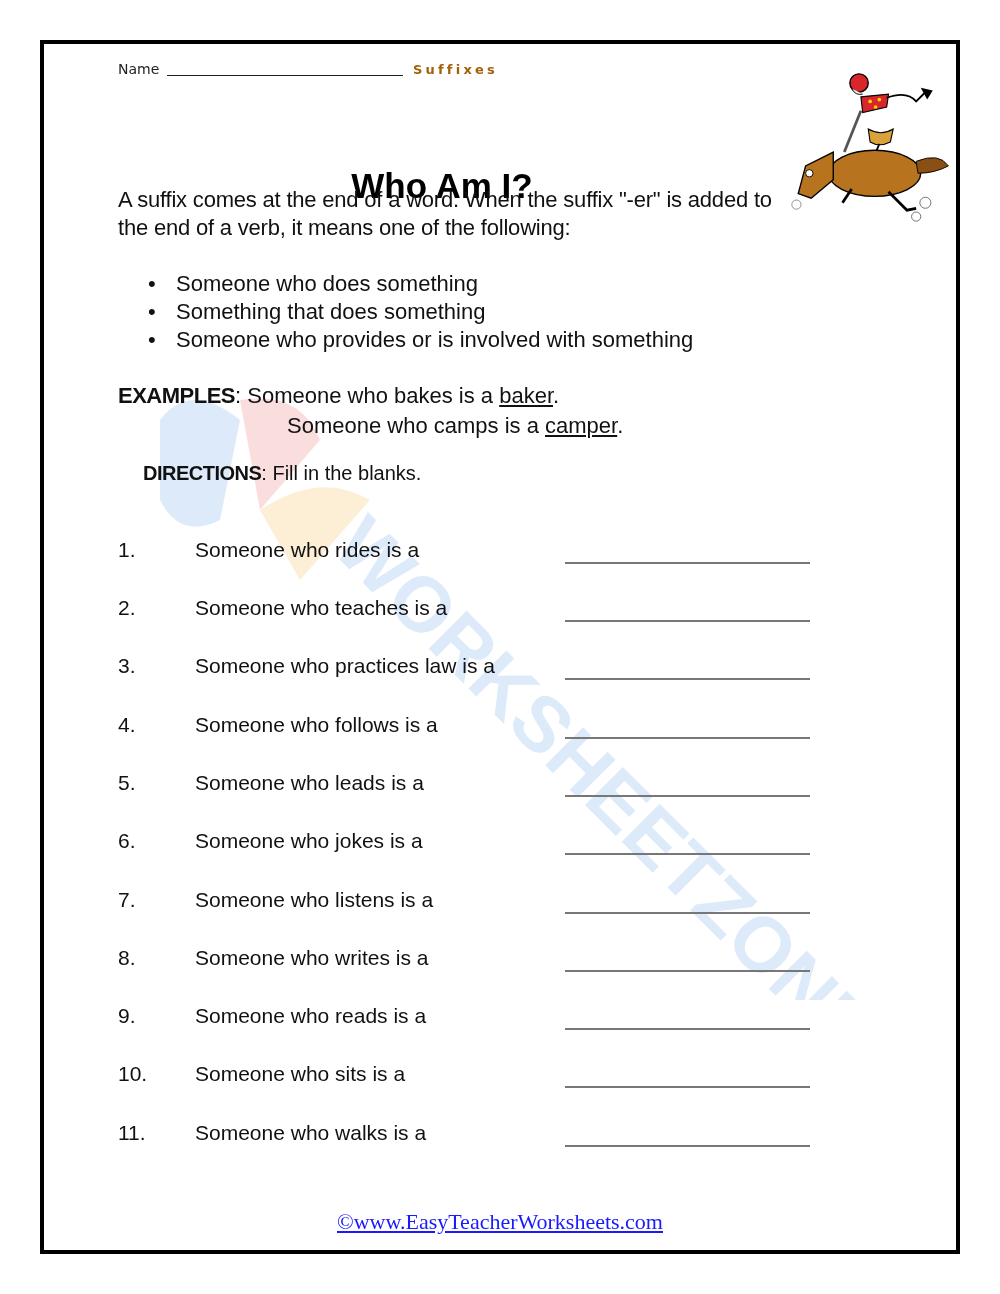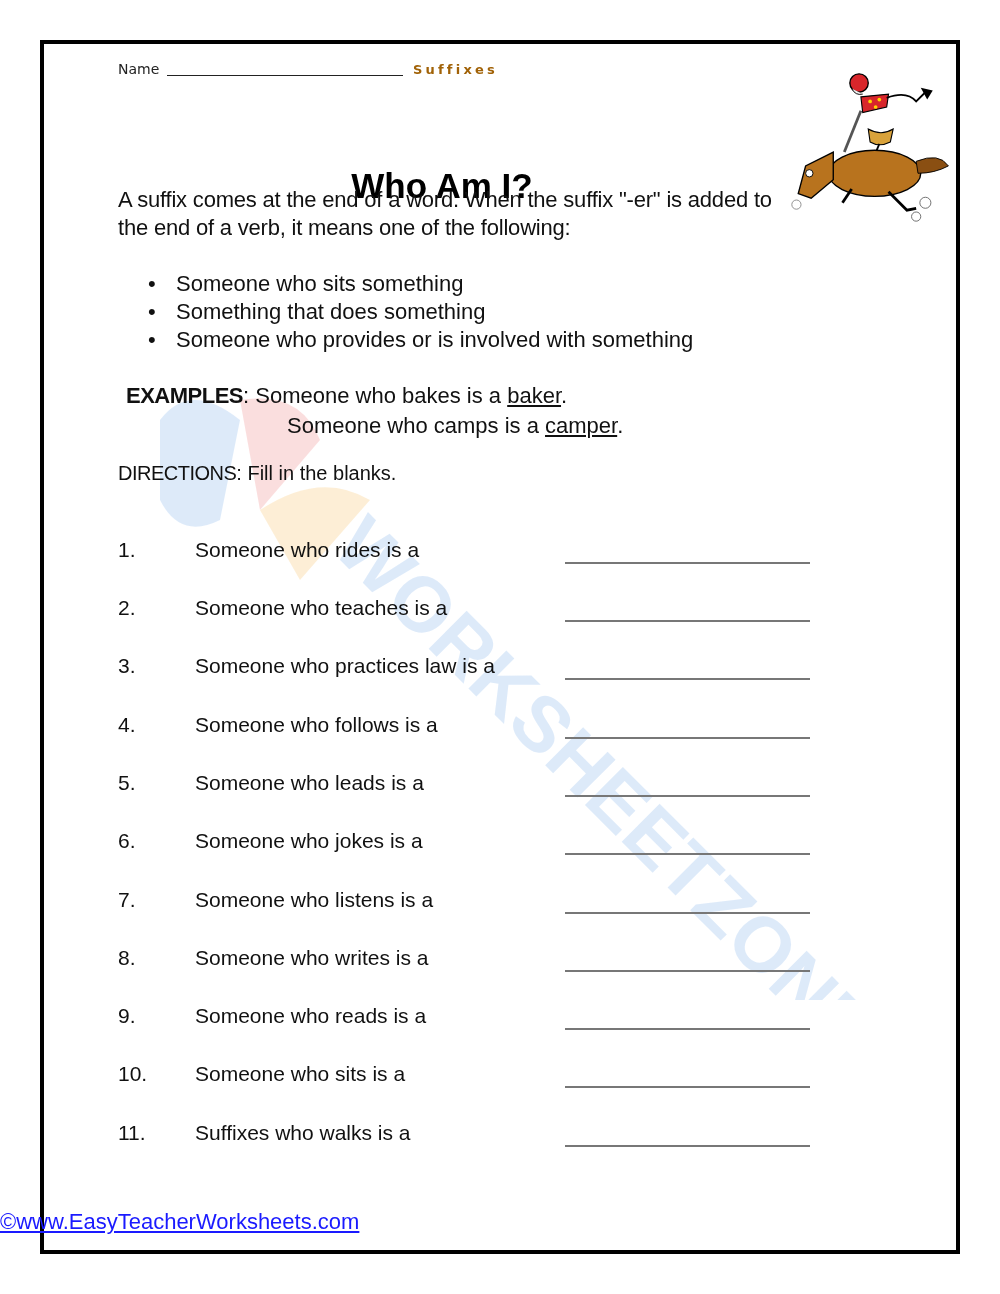--- a/index.html
+++ b/index.html
@@ -7,31 +7,31 @@
     .frame { position: absolute; left: 40px; top: 40px; width: 912px; height: 1206px; border: 4px solid #000; box-sizing: content-box; }
     .abs { position: absolute; }
     .name-label { left: 118px; top: 61px; font-size: 14px; font-family: "DejaVu Sans", sans-serif; color: #222; }
     .name-line { left: 167px; top: 75px; width: 236px; height: 0; border-bottom: 1.5px solid #222; }
     .topic { left: 413px; top: 62px; font-size: 13px; font-weight: bold; letter-spacing: 3.2px; color: #a16207; font-family: "DejaVu Sans", sans-serif; }
     .title { left: 0; width: 884px; top: 120px; text-align: center; font-size: 35px; font-weight: bold; color: #000; margin-top: 46px; }
     .intro { left: 118px; top: 186px; width: 660px; font-size: 22px; line-height: 28px; color: #111; letter-spacing: -0.2px; }
     .bullets { left: 148px; top: 270px; margin: 0; padding: 0; list-style: none; font-size: 22px; line-height: 28px; }
     .bullets li { position: relative; padding-left: 28px; }
     .bullets li::before { content: "\2022"; position: absolute; left: 0; top: 0; }
-    .examples { left: 126px; top: 381px; font-size: 22px; line-height: 30px; }
+    .examples { left: 118px; top: 381px; font-size: 22px; line-height: 30px; }
     .examples .lbl { font-weight: bold; letter-spacing: -0.5px; }
     .ex2 { left: 241px; top: 411px; font-size: 22px; line-height: 30px; margin-left: 46px; }
     .u { text-decoration: underline; }
     .directions { left: 118px; top: 459px; font-size: 20px; line-height: 28px; }
-    .directions .lbl { font-weight: normal; letter-spacing: -0.5px; }
+    .directions .lbl { font-weight: bold; letter-spacing: -0.5px; margin-left: 25px; }
     .q-row { position: absolute; left: 118px; width: 700px; height: 30px; font-size: 21px; }
     .q-num { position: absolute; left: 0; top: 0; }
     .q-text { position: absolute; left: 77px; top: 0; white-space: nowrap; }
     .q-blank { position: absolute; left: 447px; top: 24px; width: 245px; height: 0; border-bottom: 2px solid #777; }
-    .footer-link { left: 0; width: 1000px; top: 1209px; text-align: left; font-size: 22px; color: #1a1aff; text-decoration: underline; }
+    .footer-link { left: 0; width: 1000px; top: 1209px; text-align: center; font-size: 22px; color: #1a1aff; text-decoration: underline; font-family: Liberation Serif, serif; }
     .watermark { left: 150px; top: 380px; width: 720px; height: 620px; pointer-events: none; opacity: 0.18; }
     .horse { left: 778px; top: 60px; width: 175px; height: 175px; }
   </style>
 </head>
 <body>
 
 <div class="frame"></div>
 
 <svg class="abs watermark" viewBox="0 0 720 620">
   <path d="M10 40 Q40 0 90 40 L70 140 Q30 160 10 120 Z" fill="#4a90e2"></path>
@@ -65,21 +65,21 @@
   <circle cx="20" cy="152" r="5" fill="none" stroke="#888"></circle>
   <circle cx="160" cy="150" r="6" fill="none" stroke="#666"></circle>
   <circle cx="150" cy="165" r="5" fill="none" stroke="#666"></circle>
 </svg>
 
 <div class="abs title">Who Am I?</div>
 
 <div class="abs intro">A suffix comes at the end of a word. When the suffix "-er" is added to the end of a verb, it means one of the following:</div>
 
 <ul class="abs bullets">
-  <li>Someone who sits something</li>
+  <li>Someone who does something</li>
   <li>Something that does something</li>
   <li>Someone who provides or is involved with something</li>
 </ul>
 
 <div class="abs examples"><span class="lbl">EXAMPLES</span>: <span>Someone who bakes is a </span><span class="u">baker</span><span>.</span></div>
 <div class="abs ex2"><span>Someone who camps is a </span><span class="u">camper</span><span>.</span></div>
 
 <div class="abs directions"><span class="lbl">DIRECTIONS</span><span>: Fill in the blanks.</span></div>
 
 <div class="q-row" style="top:538px">
@@ -127,17 +127,17 @@
     <span class="q-text">Someone who reads is a</span>
     <div class="q-blank"></div>
   </div>
 <div class="q-row" style="top:1062px">
     <span class="q-num">10.</span>
     <span class="q-text">Someone who sits is a</span>
     <div class="q-blank"></div>
   </div>
 <div class="q-row" style="top:1121px">
     <span class="q-num">11.</span>
-    <span class="q-text">Suffixes who walks is a</span>
+    <span class="q-text">Someone who walks is a</span>
     <div class="q-blank"></div>
   </div>
 
 <a class="abs footer-link">©www.EasyTeacherWorksheets.com</a>
 
 </body></html>

